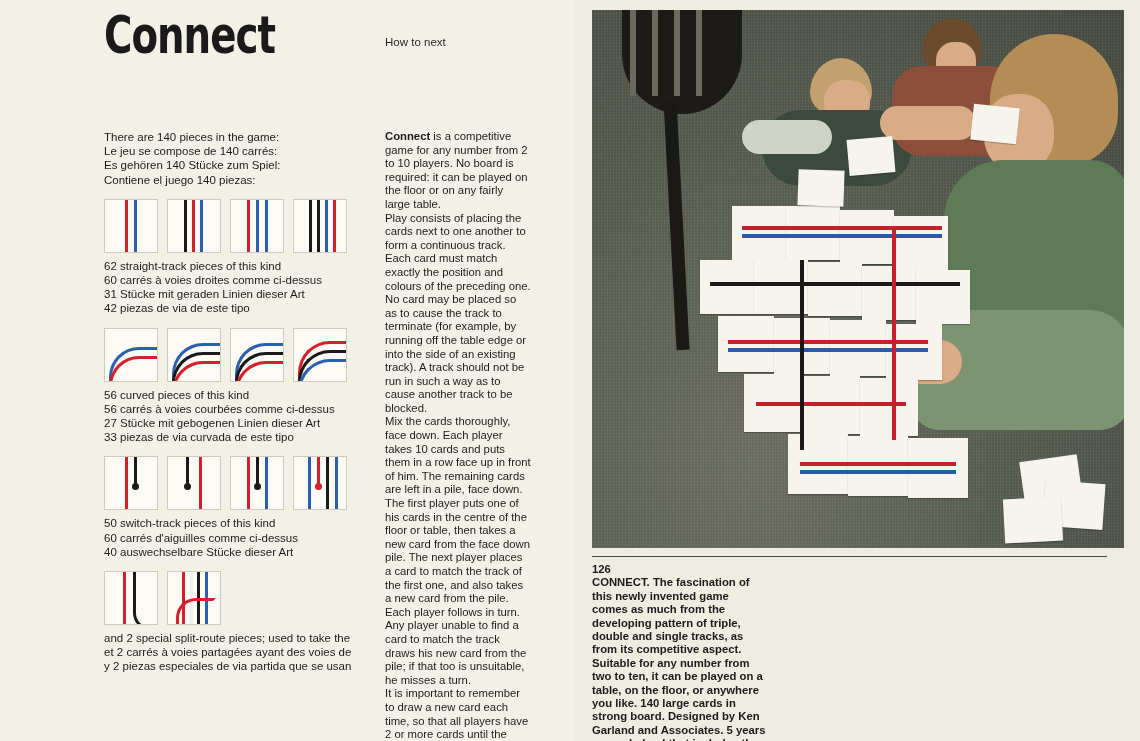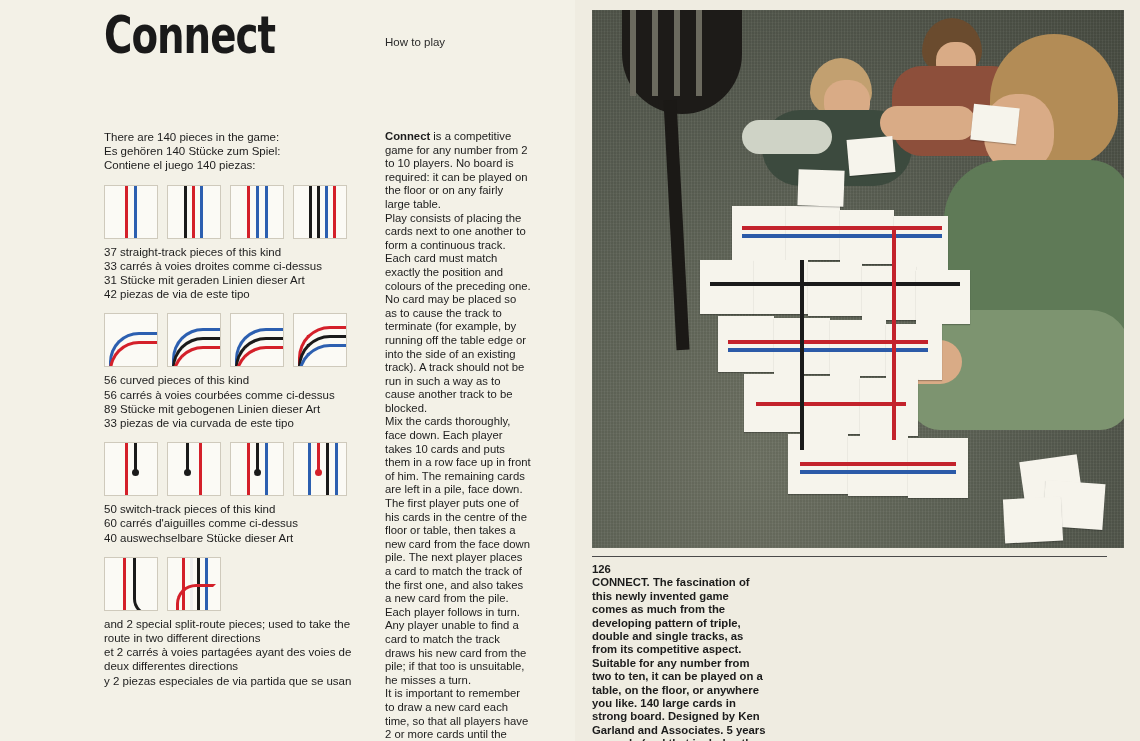--- a/index.html
+++ b/index.html
@@ -216,26 +216,27 @@
 </style>
 </head>
 <body>
 
 <div class="page">
 
   <div class="left-page">
 
     <div class="title">Connect</div>
 
-    <div class="how-to-play">How to play</div>
+    <div class="how-to-play">How to next</div>
 
     <div class="col-left">
 
       <div class="intro-lines">
         <div>There are 140 pieces in the game:</div>
+        <div>Le jeu se compose de 140 carrés:</div>
         <div>Es gehören 140 Stücke zum Spiel:</div>
         <div>Contiene el juego 140 piezas:</div>
       </div>
 
       <div class="tile-row">
         <div class="tile">
           <span class="stripe" style="left:20px;background:#d4202a"></span>
           <span class="stripe" style="left:29px;background:#2c5fb0"></span>
         </div>
         <div class="tile">
@@ -250,22 +251,22 @@
         </div>
         <div class="tile">
           <span class="stripe" style="left:15px;background:#1a1a1a"></span>
           <span class="stripe" style="left:23px;background:#1a1a1a"></span>
           <span class="stripe" style="left:31px;background:#2c5fb0"></span>
           <span class="stripe" style="left:39px;background:#d4202a"></span>
         </div>
       </div>
 
       <div class="caption-block">
-        <div>37 straight-track pieces of this kind</div>
-        <div>33 carrés à voies droites comme ci-dessus</div>
+        <div>62 straight-track pieces of this kind</div>
+        <div>60 carrés à voies droites comme ci-dessus</div>
         <div>31 Stücke mit geraden Linien dieser Art</div>
         <div>42 piezas de via de este tipo</div>
       </div>
 
       <div class="tile-row">
         <div class="tile">
           <span class="arc" style="left:4px;top:18px;width:60px;height:60px;border-width:3px;border-left-color:#2c5fb0;border-top-color:#2c5fb0;border-radius:30px 0 0 0;"></span>
           <span class="arc" style="left:4px;top:27px;width:60px;height:60px;border-width:3px;border-left-color:#d4202a;border-top-color:#d4202a;border-radius:30px 0 0 0;"></span>
         </div>
         <div class="tile">
@@ -281,21 +282,21 @@
         <div class="tile">
           <span class="arc" style="left:4px;top:12px;width:64px;height:64px;border-width:3px;border-left-color:#d4202a;border-top-color:#d4202a;border-radius:32px 0 0 0;"></span>
           <span class="arc" style="left:4px;top:21px;width:64px;height:64px;border-width:3px;border-left-color:#1a1a1a;border-top-color:#1a1a1a;border-radius:32px 0 0 0;"></span>
           <span class="arc" style="left:4px;top:30px;width:64px;height:64px;border-width:3px;border-left-color:#2c5fb0;border-top-color:#2c5fb0;border-radius:32px 0 0 0;"></span>
         </div>
       </div>
 
       <div class="caption-block">
         <div>56 curved pieces of this kind</div>
         <div>56 carrés à voies courbées comme ci-dessus</div>
-        <div>89 Stücke mit gebogenen Linien dieser Art</div>
+        <div>27 Stücke mit gebogenen Linien dieser Art</div>
         <div>33 piezas de via curvada de este tipo</div>
       </div>
 
       <div class="tile-row">
         <div class="tile">
           <span class="vline" style="left:20px;top:0;height:52px;background:#d4202a"></span>
           <span class="vline" style="left:29px;top:0;height:30px;background:#1a1a1a"></span>
           <span class="dot" style="left:27px;top:26px;background:#1a1a1a"></span>
         </div>
         <div class="tile">
@@ -334,23 +335,21 @@
           <span class="vline" style="left:14px;top:0;height:52px;background:#d4202a"></span>
           <span class="vline" style="left:22px;top:0;height:52px;background:#f0f0f0"></span>
           <span class="vline" style="left:29px;top:0;height:52px;background:#1a1a1a"></span>
           <span class="vline" style="left:37px;top:0;height:52px;background:#2c5fb0"></span>
           <span class="arc" style="left:8px;top:26px;width:40px;height:40px;border-width:3px;border-left-color:#d4202a;border-top-color:#d4202a;border-radius:20px 0 0 0;"></span>
         </div>
       </div>
 
       <div class="caption-block">
         <div>and 2 special split-route pieces; used to take the</div>
-        <div>route in two different directions</div>
         <div>et 2 carrés à voies partagées ayant des voies de</div>
-        <div>deux differentes directions</div>
         <div>y 2 piezas especiales de via partida que se usan</div>
 
       </div>
     </div>
 
     <div class="col-right">
       <p><b>Connect</b><span> is a competitive game for any number from 2 to 10 players. No board is required: it can be played on the floor or on any fairly large table.</span></p>
       <p>Play consists of placing the cards next to one another to form a continuous track. Each card must match exactly the position and colours of the preceding one. No card may be placed so as to cause the track to terminate (for example, by running off the table edge or into the side of an existing track). A track should not be run in such a way as to cause another track to be blocked.</p>
       <p>Mix the cards thoroughly, face down. Each player takes 10 cards and puts them in a row face up in front of him. The remaining cards are left in a pile, face down.</p>
       <p>The first player puts one of his cards in the centre of the floor or table, then takes a new card from the face down pile. The next player places a card to match the track of the first one, and also takes a new card from the pile. Each player follows in turn. Any player unable to find a card to match the track draws his new card from the pile; if that too is unsuitable, he misses a turn.</p>

